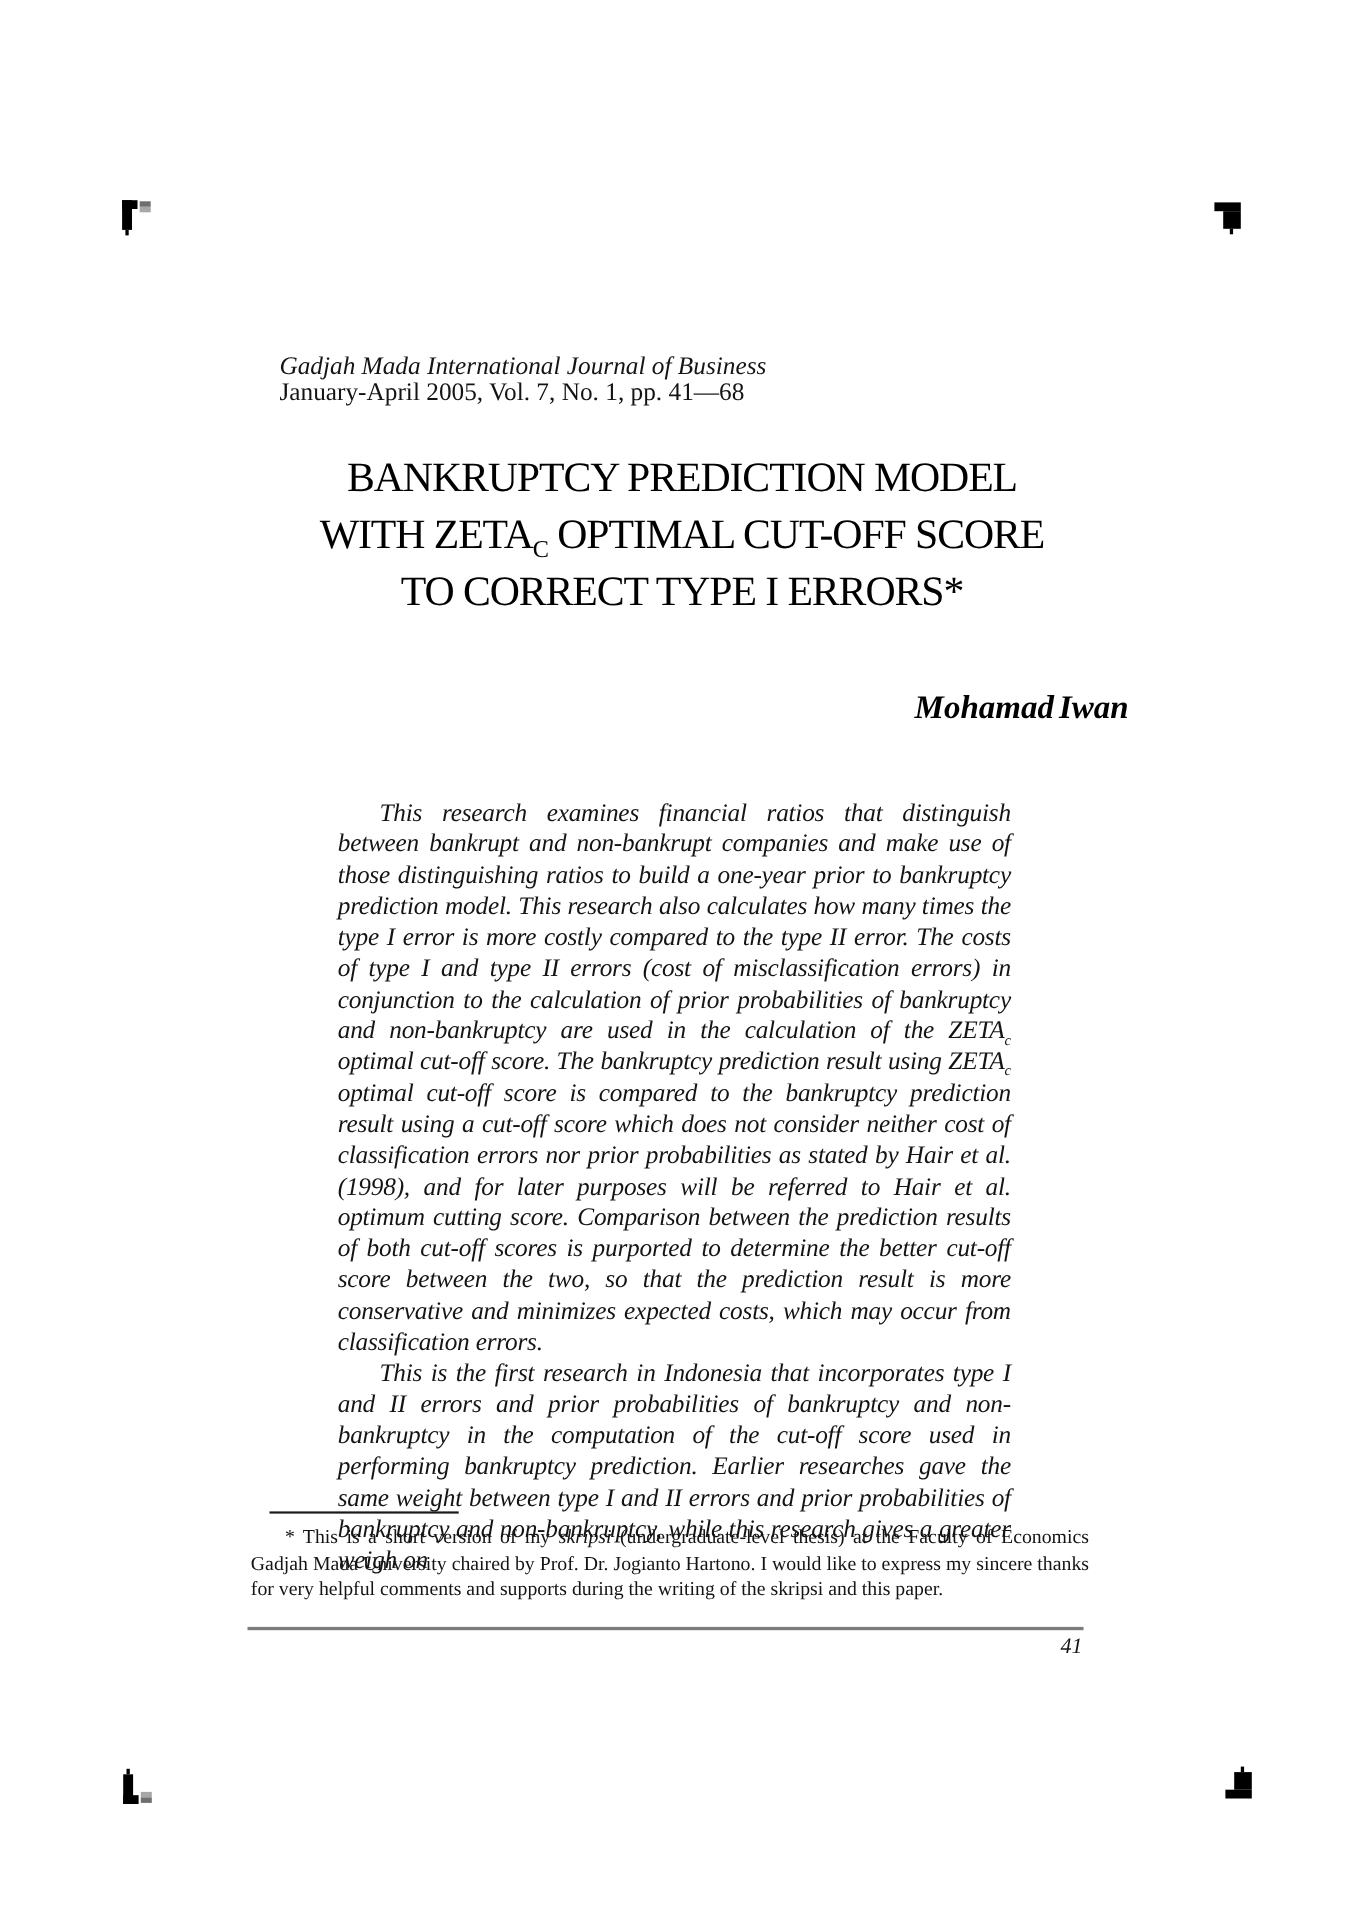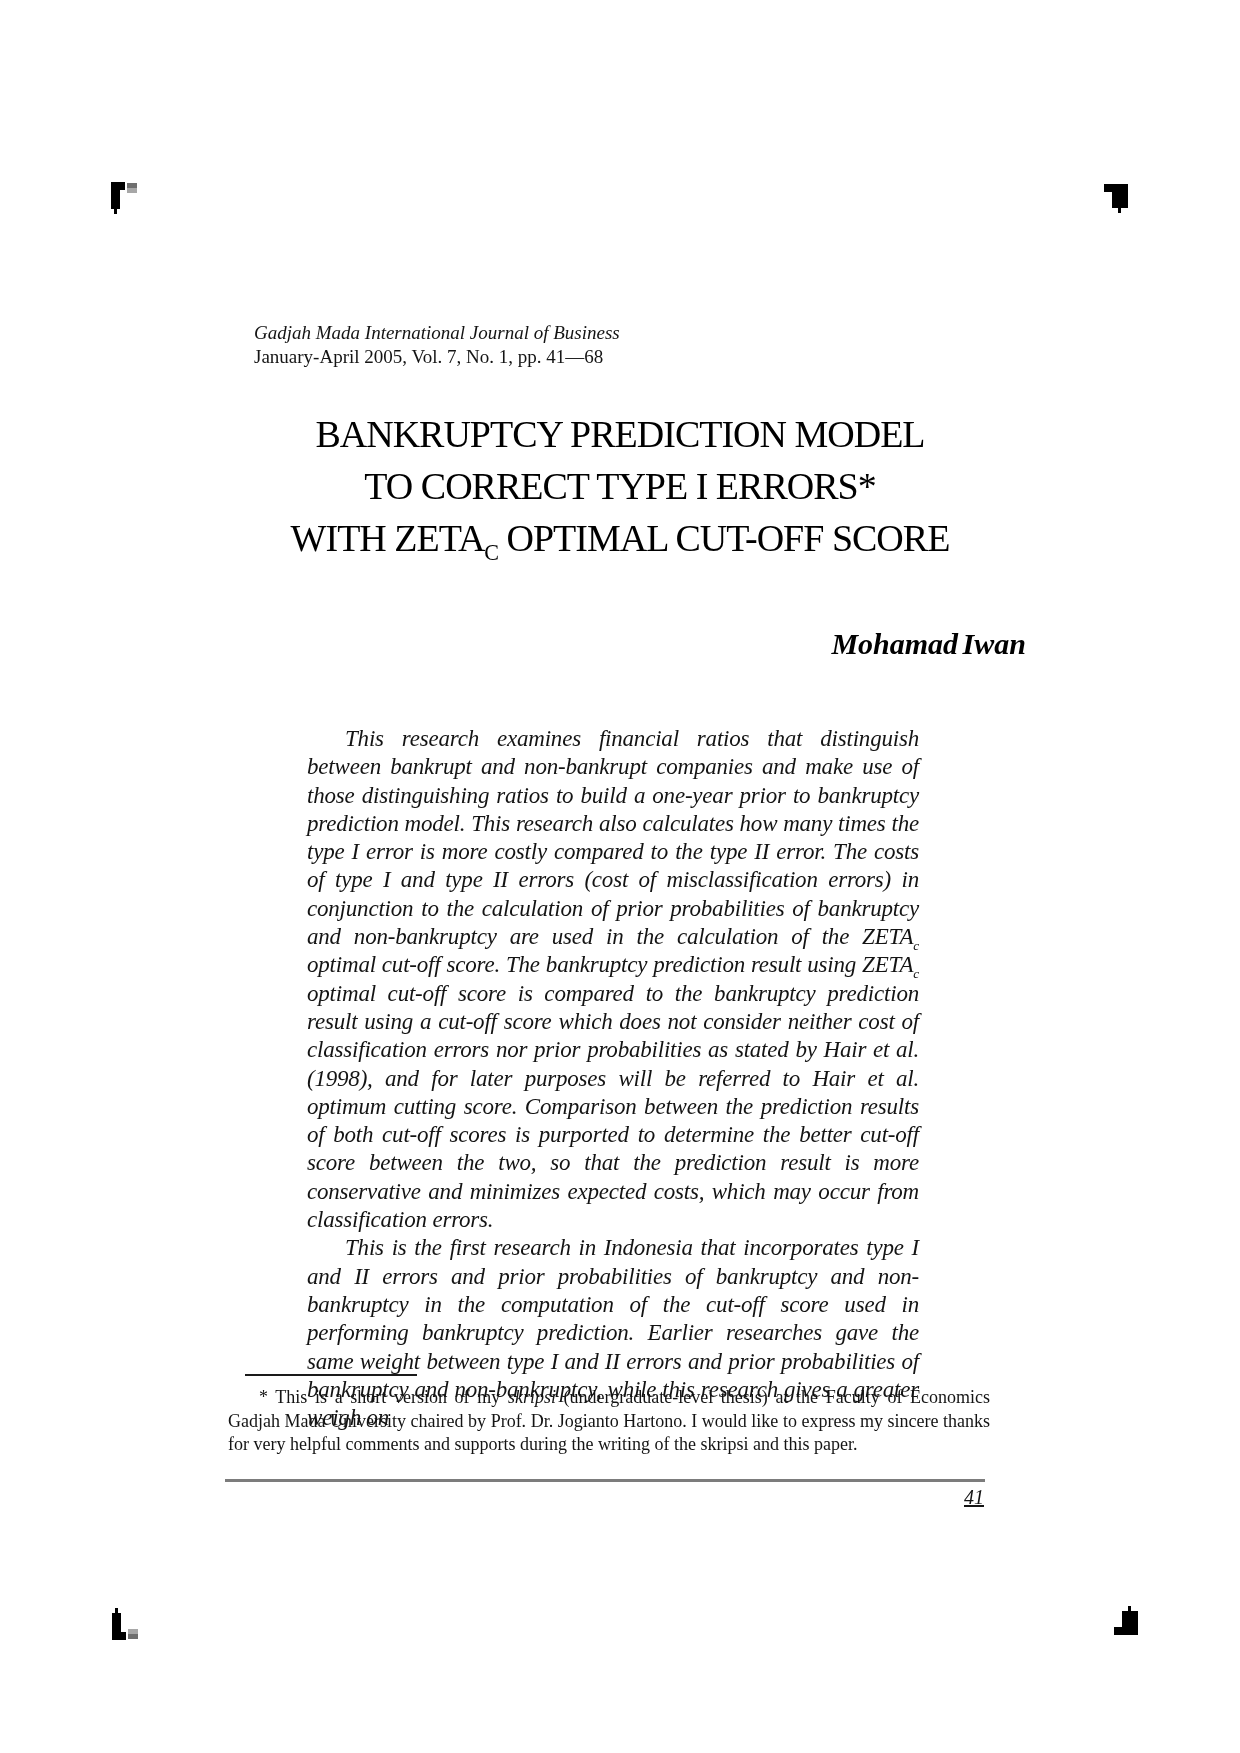--- a/index.html
+++ b/index.html
@@ -25,21 +25,21 @@
   .cm-bl .v{left:0;top:5px;width:9px;height:27px;}
   .cm-bl .h{left:0;top:24px;width:14px;height:8px;}
   .cm-bl .s{left:3px;top:0;width:3px;height:5px;}
   .cm-bl .g2{left:16px;top:21px;width:10px;height:5px;}
   .cm-bl .g1{left:16px;top:26px;width:10px;height:5px;}
   .cm-br{left:1114px;top:1606px;width:26px;height:30px;}
   .cm-br .b{left:8px;top:5px;width:16px;height:16px;}
   .cm-br .h{left:0;top:21px;width:24px;height:8px;}
   .cm-br .s{left:14px;top:0;width:3px;height:5px;}
   
-  .header{position:absolute;left:254px;top:321px;font-size:19px;line-height:24px;}
+  .header{position:absolute;left:254px;top:321px;font-size:23px;line-height:24px;}
   .header .journal{font-style:italic;}
   
   .title{
     position:absolute;left:230px;top:408px;width:780px;text-align:center;
     font-weight:normal;font-size:38px;line-height:52px;letter-spacing:-1px;color:#000;
   }
   sub{font-size:.58em;line-height:0;}
   
   .author{
     position:absolute;left:246px;top:627px;width:780px;text-align:right;
@@ -54,21 +54,21 @@
   .abs-para{text-indent:38px;}
   
   .fn-sep{position:absolute;left:245px;top:1374px;width:172px;height:2px;background:#1a1a1a;}
   .footnote{
     position:absolute;left:228px;top:1386px;width:762px;
     font-size:18px;line-height:23.6px;text-align:justify;text-indent:31px;
   }
   .bottom-rule{position:absolute;left:225px;top:1479px;width:760px;height:3px;background:#7c7c7c;}
   .page-number{
     position:absolute;left:222px;top:1486px;width:762px;text-align:right;
-    font-style:italic;font-size:20px;text-decoration:underline;
+    font-style:italic;font-size:20px;
   }
 </style>
 </head>
 <body>
 
 <div class="page">
 
   <div class="cm cm-tl">
     <span class="v"></span>
       <span class="h"></span>
@@ -94,22 +94,22 @@
       <span class="s"></span>
   </div>
 
   <div class="header">
     <div class="journal">Gadjah Mada International Journal of Business</div>
     <div class="issue">January-April 2005, Vol. 7, No. 1, pp. 41—68</div>
   </div>
 
   <div class="title">
       <div class="title-line">BANKRUPTCY PREDICTION MODEL</div>
+      <div class="title-line">WITH ZETA<sub>C</sub> OPTIMAL CUT-OFF SCORE</div>
       <div class="title-line">TO CORRECT TYPE I ERRORS*</div>
-      <div class="title-line">WITH ZETA<sub>C</sub> OPTIMAL CUT-OFF SCORE</div>
     </div>
 
   <div class="author">Mohamad Iwan</div>
 
   <div class="abstract">
       <div class="abs-para">This research examines financial ratios that distinguish between bankrupt and non-bankrupt companies and make use of those distinguishing ratios to build a one-year prior to bankruptcy prediction model. This research also calculates how many times the type I error is more costly compared to the type II error. The costs of type I and type II errors (cost of misclassification errors) in conjunction to the calculation of prior probabilities of bankruptcy and non-bankruptcy are used in the calculation of the ZETA<sub>c</sub> optimal cut-off score. The bankruptcy prediction result using ZETA<sub>c</sub> optimal cut-off score is compared to the bankruptcy prediction result using a cut-off score which does not consider neither cost of classification errors nor prior probabilities as stated by Hair et al. (1998), and for later purposes will be referred to Hair et al. optimum cutting score. Comparison between the prediction results of both cut-off scores is purported to determine the better cut-off score between the two, so that the prediction result is more conservative and minimizes expected costs, which may occur from classification errors.</div>
       <div class="abs-para">This is the first research in Indonesia that incorporates type I and II errors and prior probabilities of bankruptcy and non-bankruptcy in the computation of the cut-off score used in performing bankruptcy prediction. Earlier researches gave the same weight between type I and II errors and prior probabilities of bankruptcy and non-bankruptcy, while this research gives a greater weigh on</div>
     </div>
 
   <div class="fn-sep"></div>

